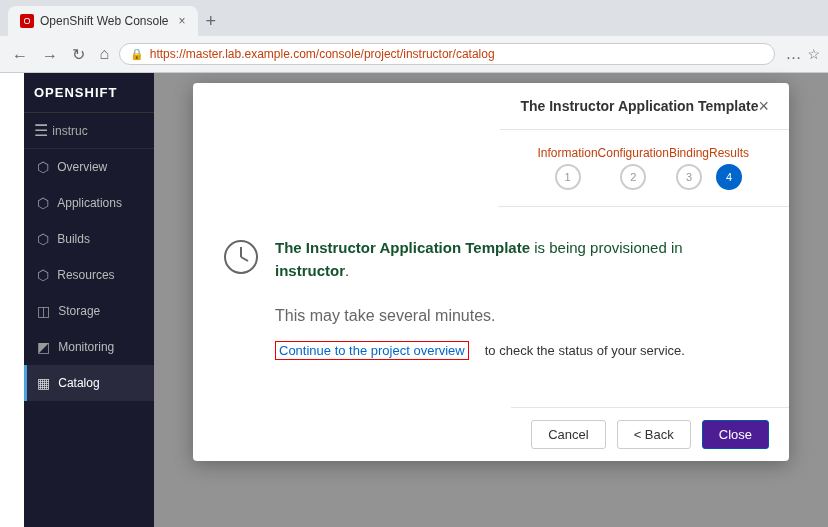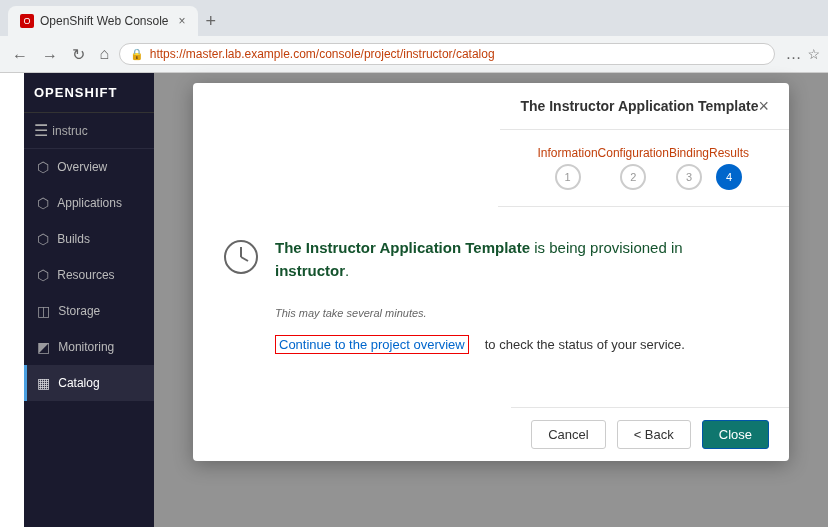--- a/index.html
+++ b/index.html
@@ -254,24 +254,23 @@
     }
     .result-text h3 {
       font-size: 15px;
       font-weight: normal;
       color: #14532d;
       line-height: 1.5;
       margin-bottom: 4px;
     }
     .result-text h3 strong { font-weight: bold; }
     .result-subtext {
-      font-size: 11px;
+      font-size: 16px;
       color: #666;
       margin-bottom: 16px;
-      font-style: italic;
       margin-top: 25px;
     }
     .result-link-row {
       display: flex;
       align-items: center;
       gap: 16px;
       font-size: 13px;
     }
     .project-link {
       color: #0066cc;
@@ -293,21 +292,21 @@
     .btn {
       padding: 6px 16px;
       font-size: 13px;
       border-radius: 3px;
       cursor: pointer;
       border: 1px solid #ccc;
       background: white;
       color: #333;
     }
     .btn-primary {
-      background: #0f766e;
+      background: #4c1d95;
       border-color: #0055aa;
       color: white;
     }
   </style>
 </head>
 <body>
 
 <div class="browser-chrome">
   <div class="tab-bar">
     <div class="tab">

